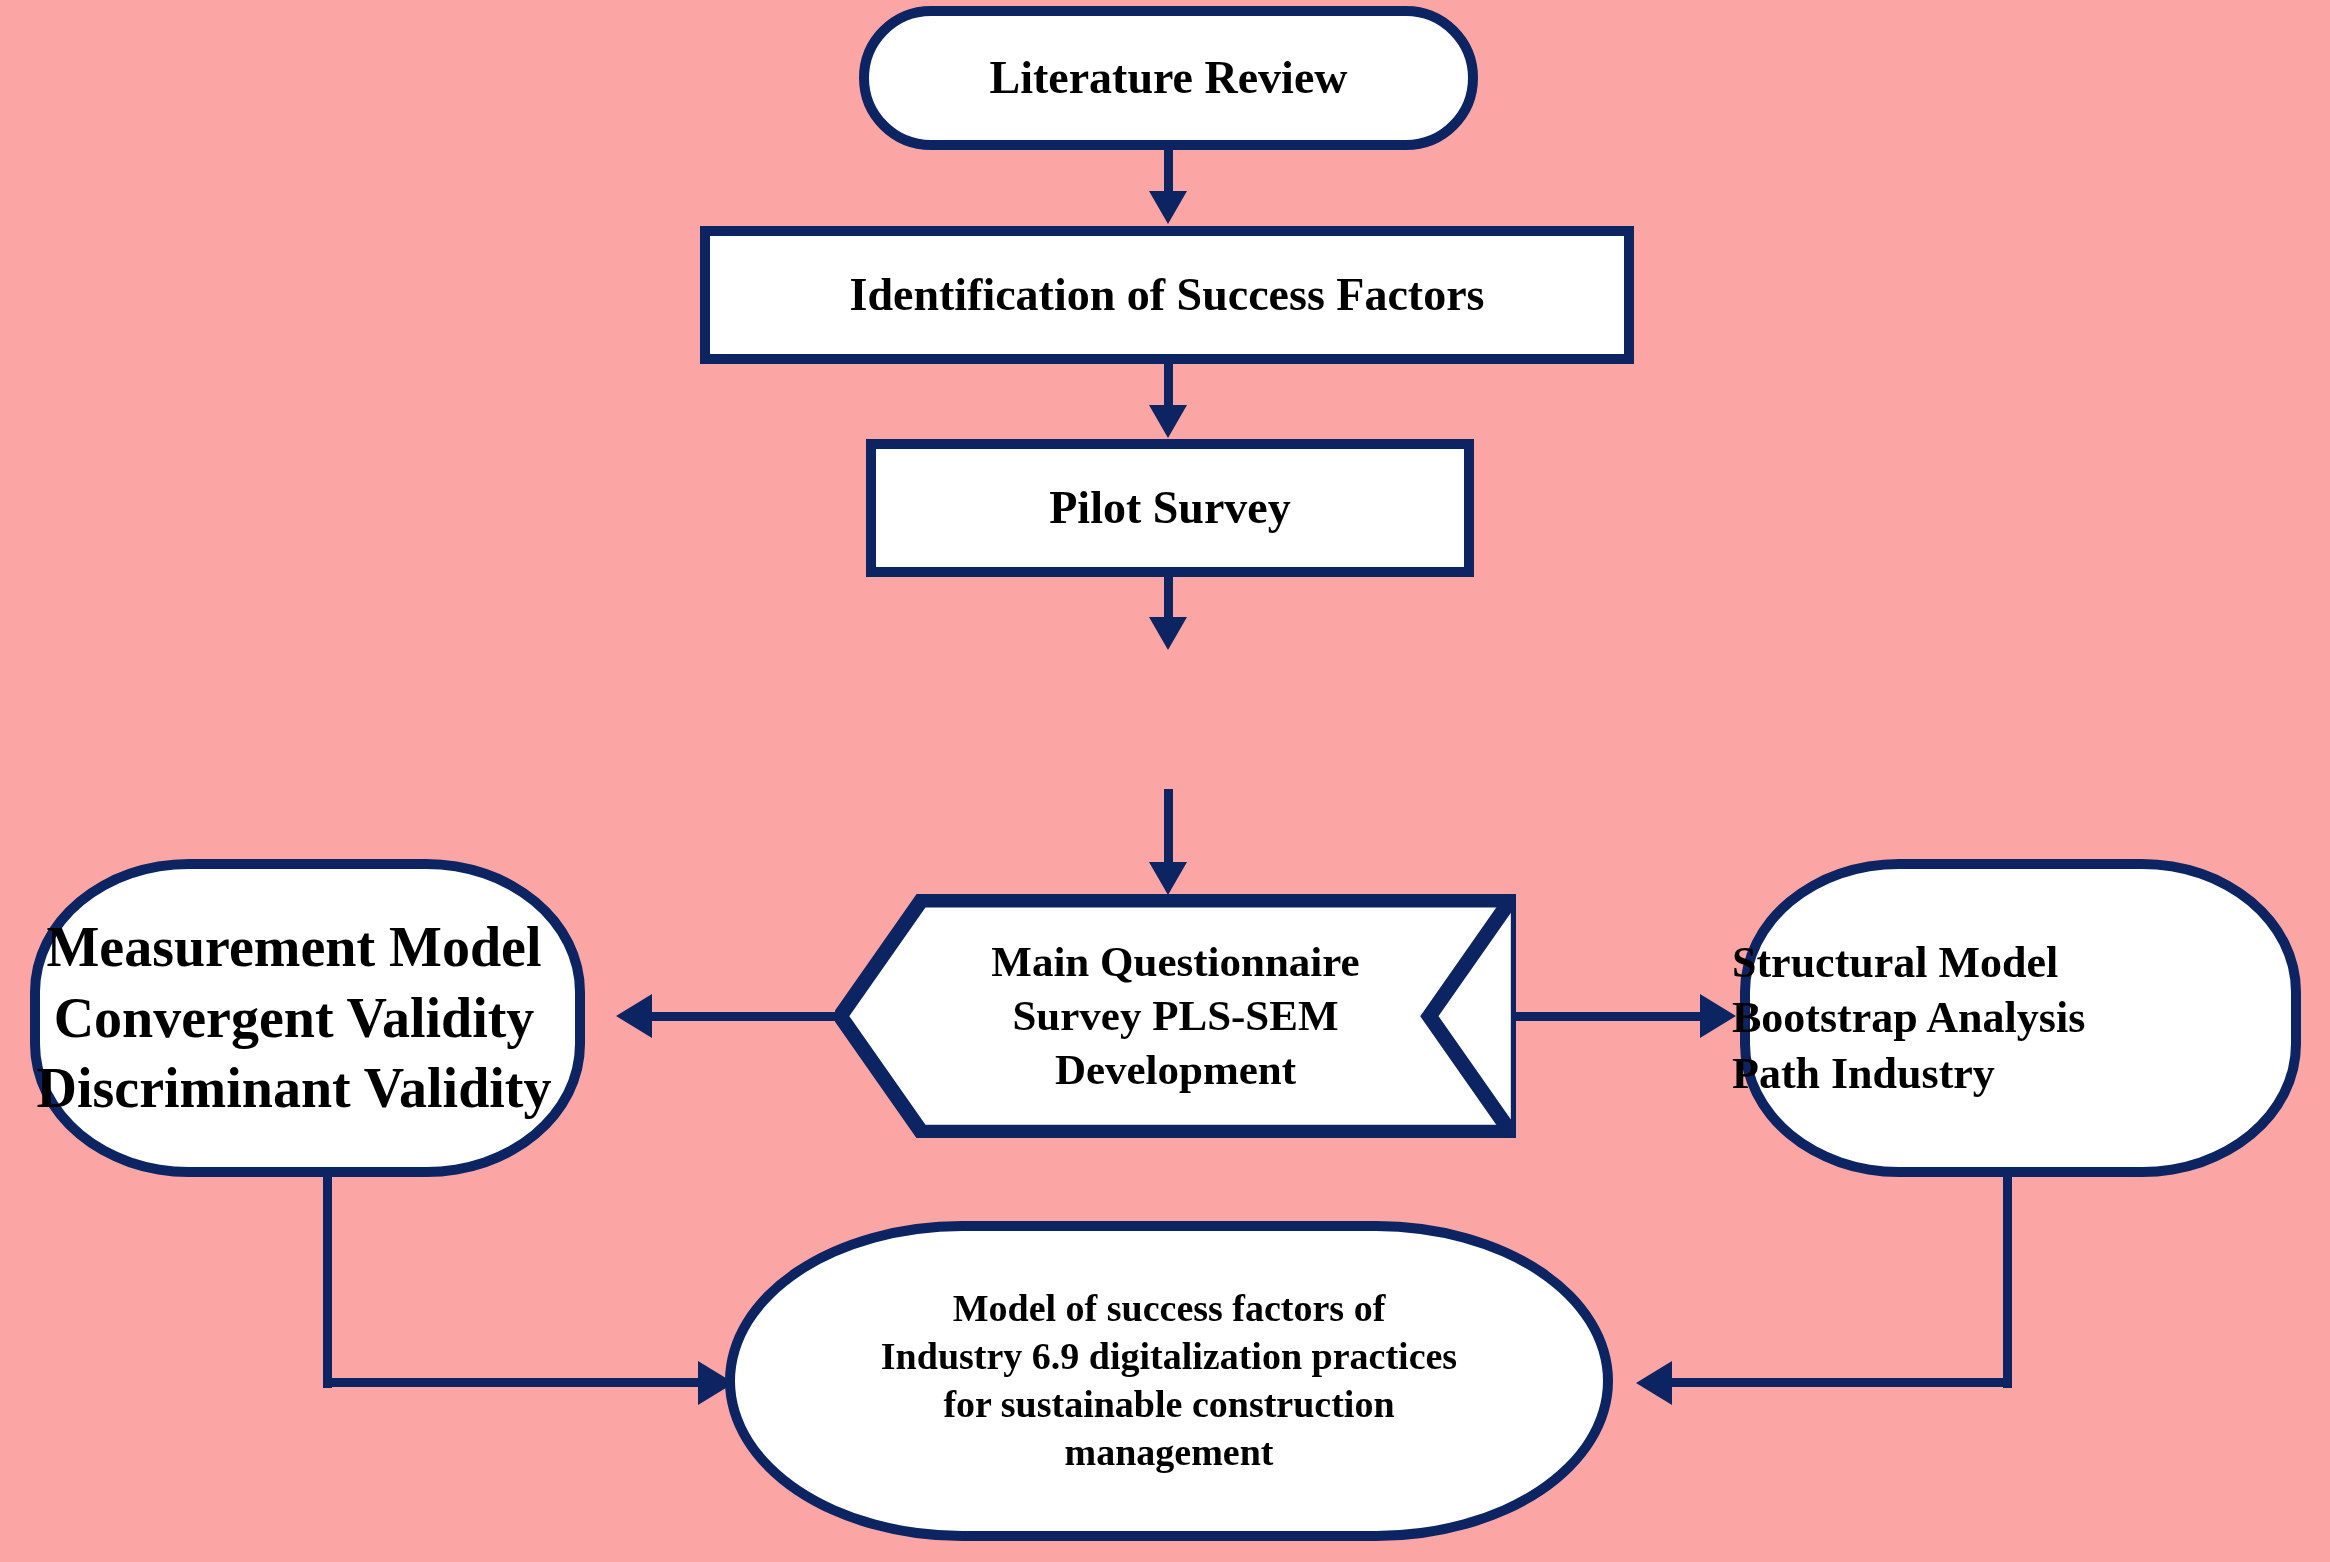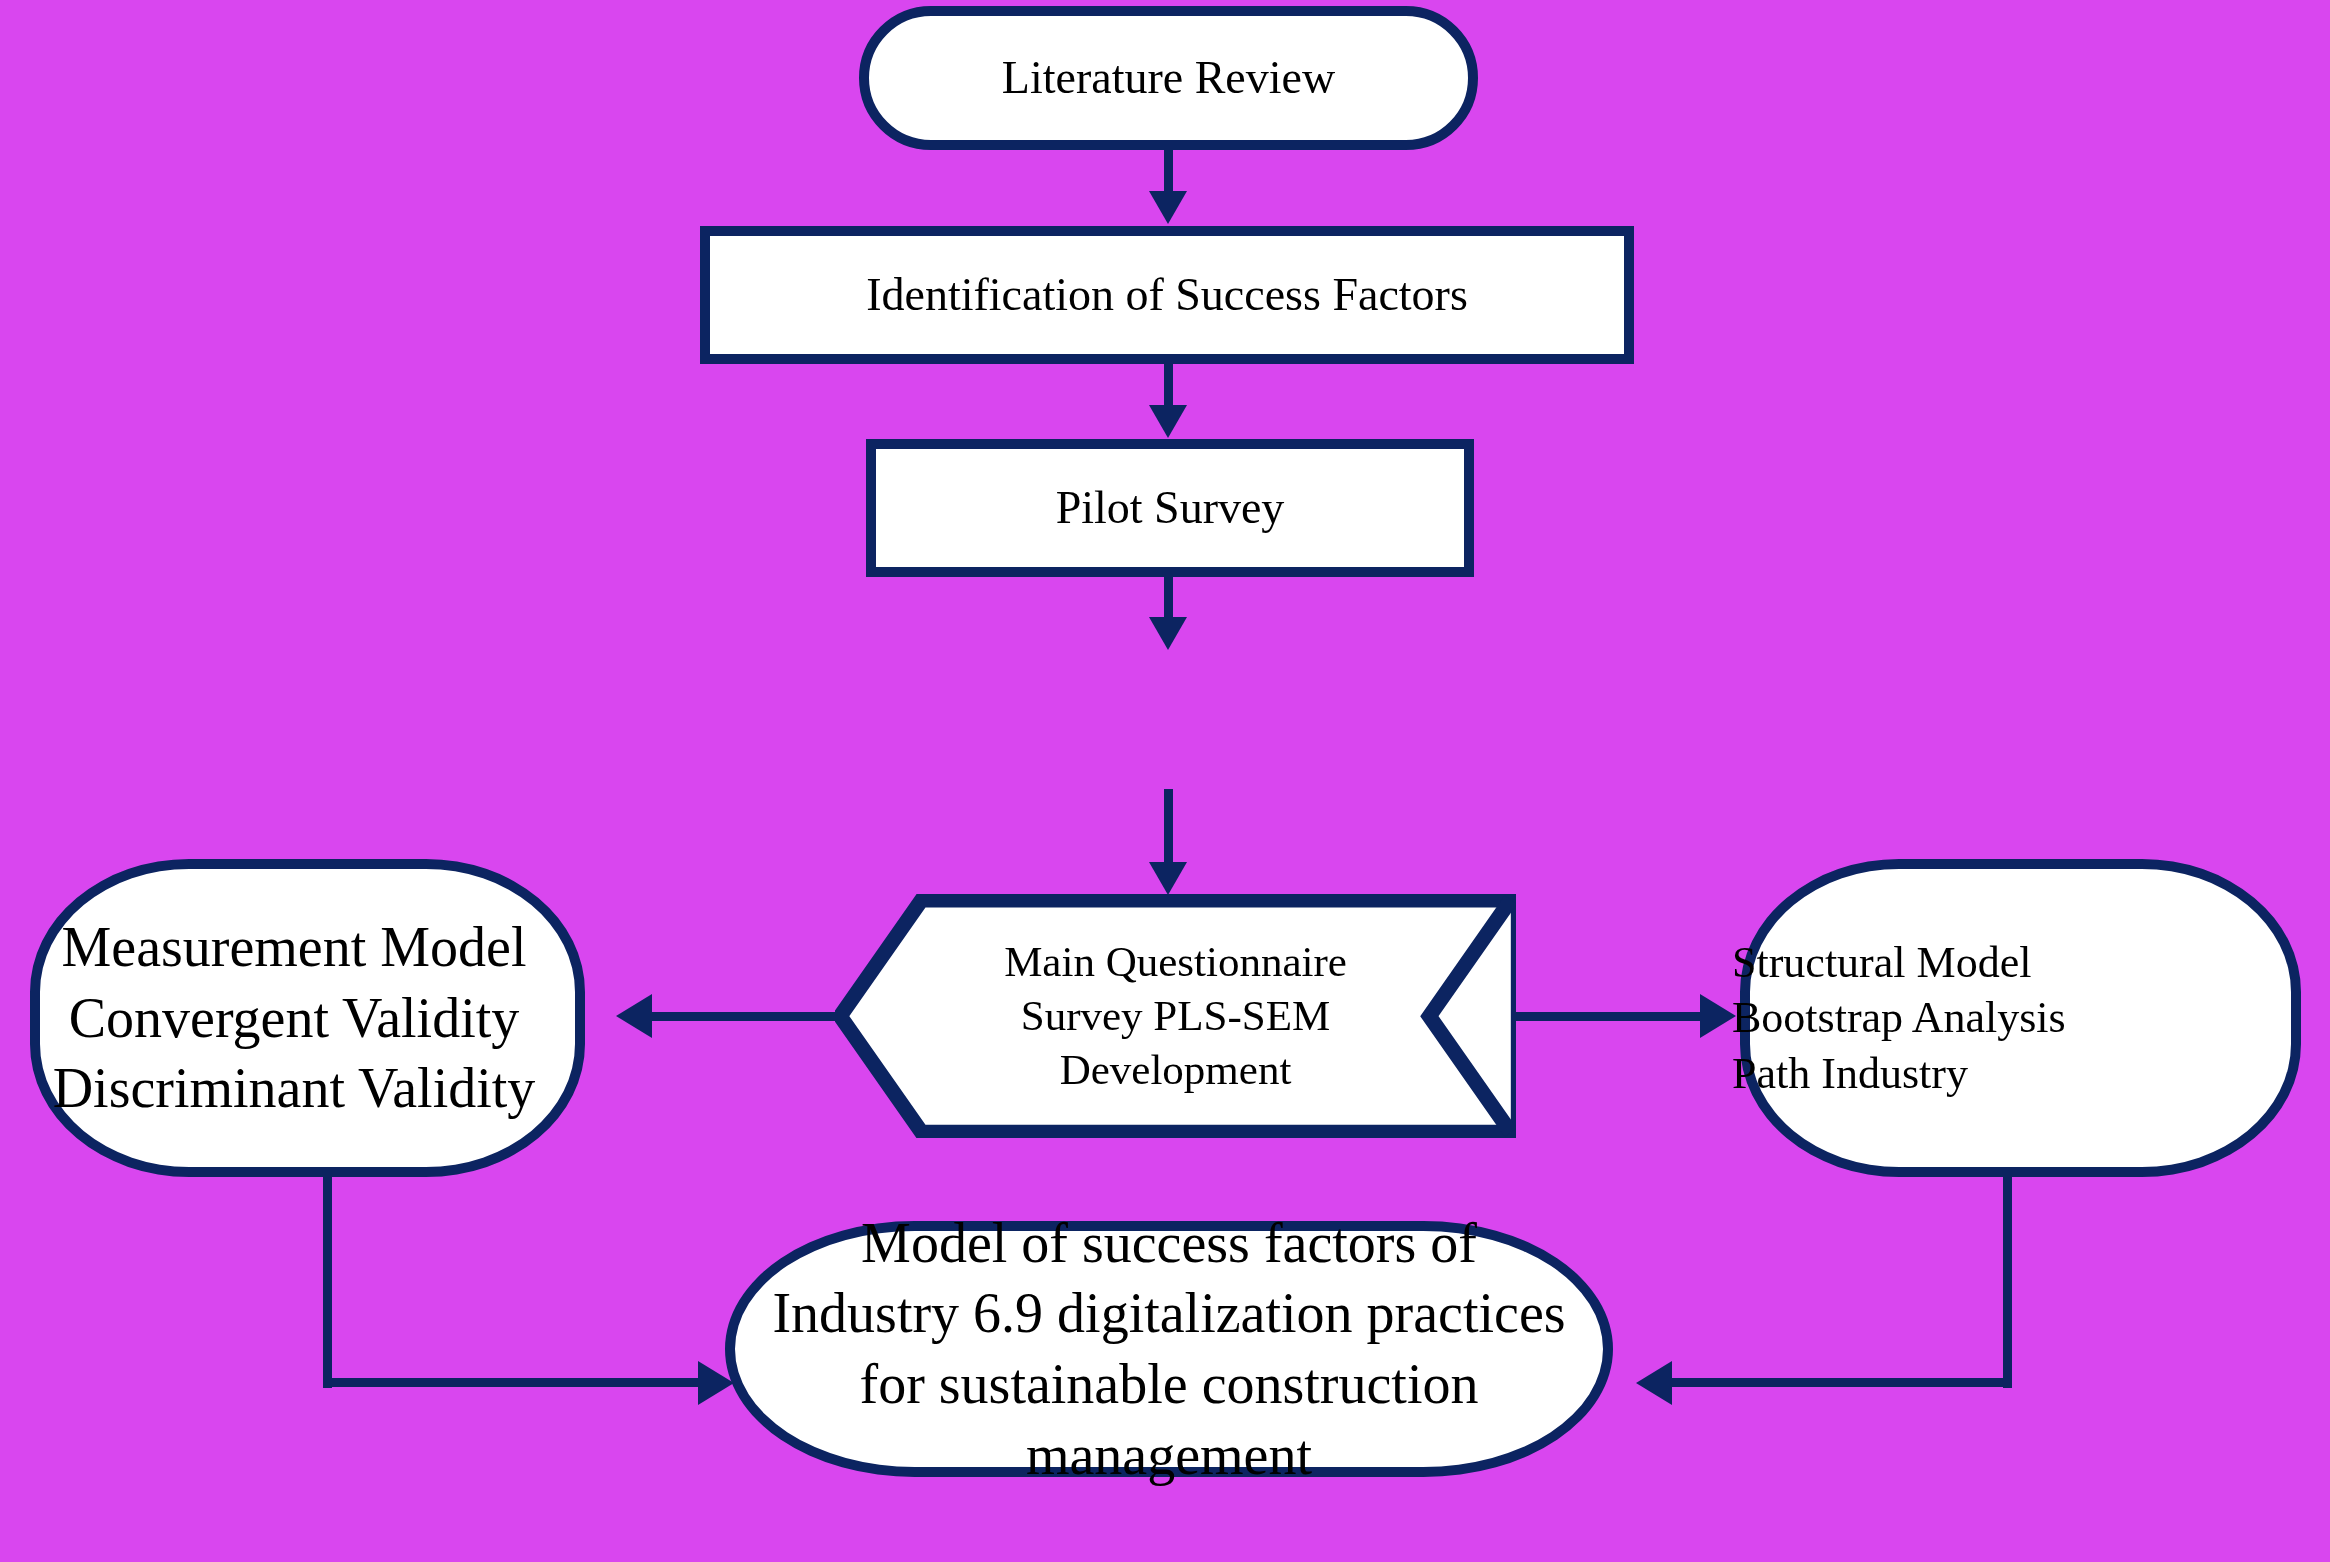--- a/index.html
+++ b/index.html
@@ -4,23 +4,24 @@
 <style>
   html, body {
     margin: 0;
     padding: 0;
     background: #ffffff;
   }
   #canvas {
     position: relative;
     width: 2330px;
     height: 1563px;
-    background: #d946ef;
+    background: #fca5a5;
     overflow: hidden;
     font-family: "Liberation Serif", "DejaVu Serif", serif;
+    font-weight: bold;
   }
 
   
   .node {
     position: absolute;
     box-sizing: border-box;
     border: 10.4px solid #0c2461;
     background: #ffffff;
     display: flex;
     align-items: center;
@@ -66,22 +67,22 @@
 
   .n-right {
     left: 1740px; top: 859px; width: 561px; height: 318px;
     border-radius: 159px / 133px; font-size: 44px; overflow: visible;
   }
   .n-right .lines { position: relative; width: 607px; text-align: left;
                     margin-left: -18px; }
 
   
   .n-bottom {
-    left: 725px; top: 1221px; width: 888px; height: 256px;
-    border-radius: 237px / 160px; font-size: 56px;
+    left: 725px; top: 1221px; width: 888px; height: 320px;
+    border-radius: 237px / 160px; font-size: 38px;
   }
 
   
   .seg { position: absolute; background: #0c2461; z-index: 1; }
   .vseg { width: 9px; }
   .hseg { height: 9px; }
 
   .arrow-down {
     position: absolute; width: 0; height: 0;
     border-left: 19px solid transparent;

